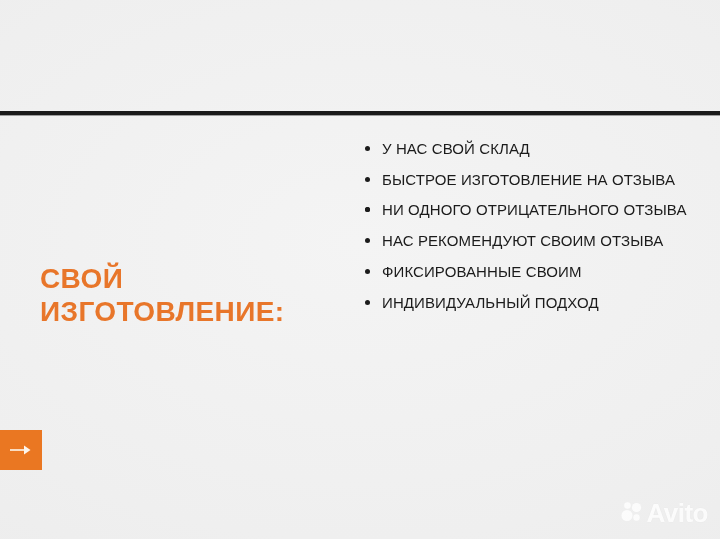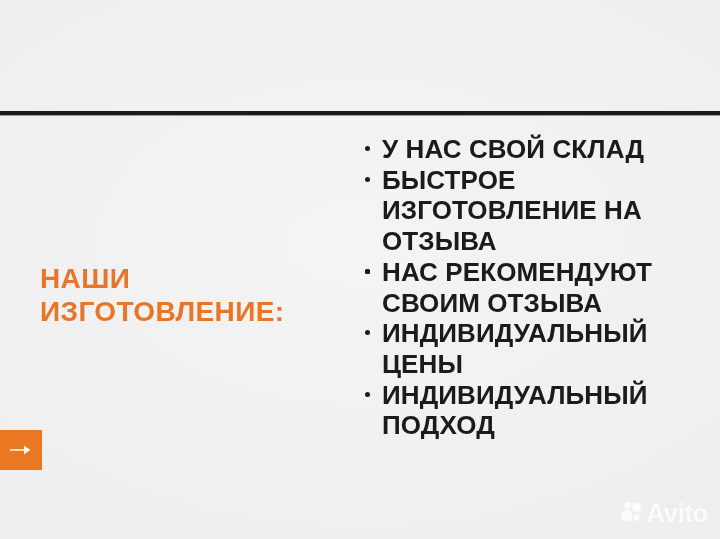--- a/index.html
+++ b/index.html
@@ -74,23 +74,23 @@
     left: 362px;
     top: 134px;
     width: 352px;
     list-style: none;
   }
 
   #benefits-list li {
     position: relative;
     padding-left: 20px;
     color: #1b1b1b;
-    font-size: 26px;
+    font-size: 15px;
     line-height: 30.7px;
-    font-weight: 700;
+    font-weight: 400;
     letter-spacing: 0.1px;
   }
 
   #benefits-list li .dot {
     position: absolute;
     left: 3px;
     top: 12px;
     width: 5px;
     height: 5px;
     border-radius: 50%;
@@ -117,21 +117,21 @@
   }
 </style>
 </head>
 <body>
 
 <div id="slide">
 
   <div id="top-rule"></div>
 
   <div id="title-block">
-    <span class="tline">НАШИ</span>
+    <span class="tline">СВОЙ</span>
     <span class="tline">ИЗГОТОВЛЕНИЕ:</span>
   </div>
 
   <div id="arrow-button">
     <span>
       <svg width="22" height="12" viewBox="0 0 22 12" aria-hidden="true">
         <path d="M0 6 H17" stroke="#fdf5ec" stroke-width="1.6" fill="none"></path>
         <path d="M14 1.5 L20.5 6 L14 10.5 Z" fill="#fdf5ec"></path>
       </svg>
     </span>
@@ -144,28 +144,29 @@
     </li>
     <li>
       <span class="dot"></span>
       <span>БЫСТРОЕ ИЗГОТОВЛЕНИЕ НА ОТЗЫВА</span>
     </li>
     <li>
       <span class="dot"></span>
     </li>
     <li>
       <span class="dot"></span>
+      <span>НИ ОДНОГО ОТРИЦАТЕЛЬНОГО ОТЗЫВА</span>
     </li>
     <li>
       <span class="dot"></span>
       <span>НАС РЕКОМЕНДУЮТ СВОИМ ОТЗЫВА</span>
     </li>
     <li>
       <span class="dot"></span>
-      <span>ИНДИВИДУАЛЬНЫЙ ЦЕНЫ</span>
+      <span>ФИКСИРОВАННЫЕ СВОИМ</span>
     </li>
     <li>
       <span class="dot"></span>
       <span>ИНДИВИДУАЛЬНЫЙ ПОДХОД</span>
     </li>
   </ul>
 
   <div id="avito-watermark">
     <span>
       <svg width="22" height="22" viewBox="0 0 22 22" aria-hidden="true">

